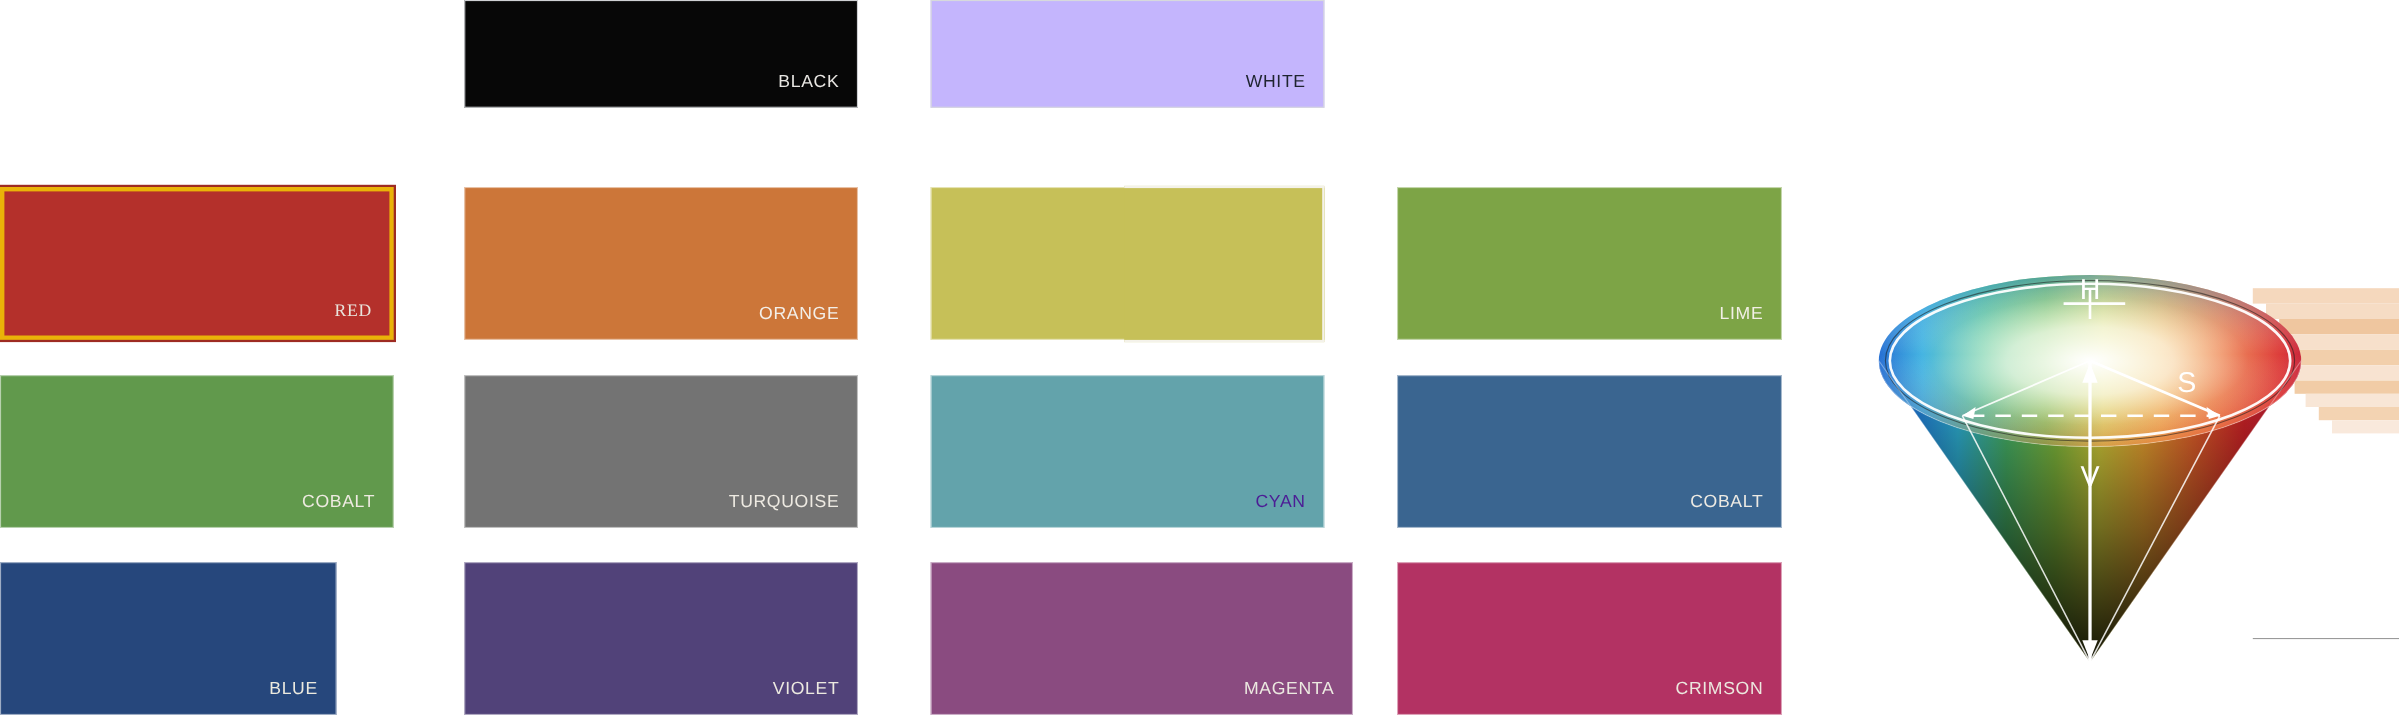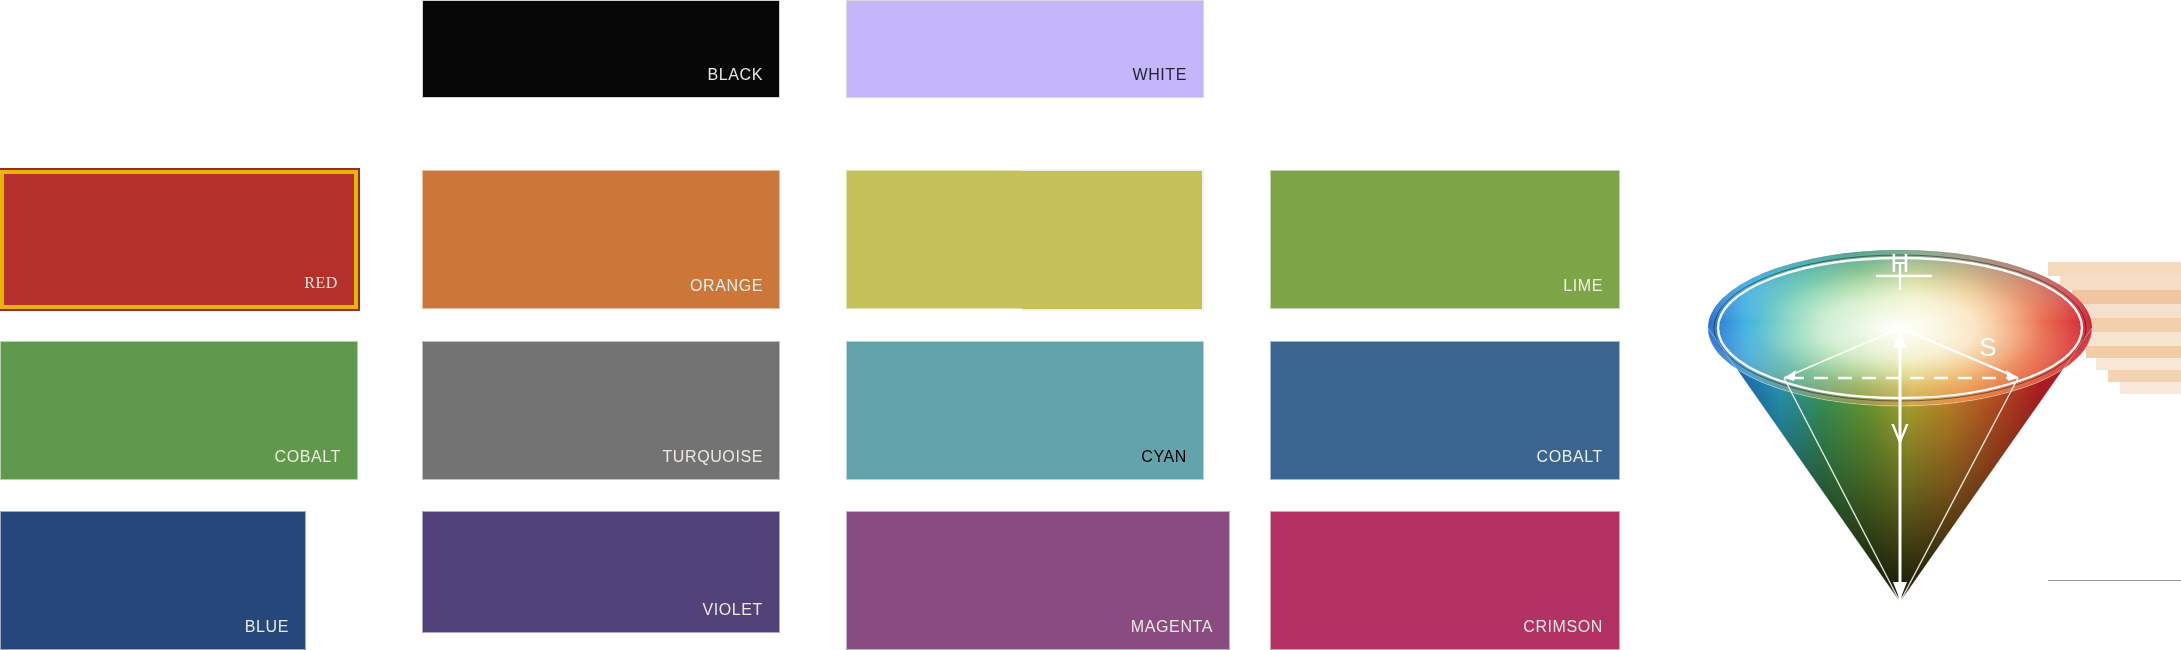--- a/index.html
+++ b/index.html
@@ -232,29 +232,29 @@
       <div class="swatch bordered" style="left: 1270px; top: 170px; width: 350px; height: 139px; background: rgb(125, 164, 70);">
         <span class="swatch-label" style="color: rgb(242, 239, 230);">LIME</span>
       </div>
       <div class="swatch bordered" style="left: 0px; top: 341px; width: 358px; height: 139px; background: rgb(97, 153, 76);">
         <span class="swatch-label" style="color: rgb(238, 234, 225);">COBALT</span>
       </div>
       <div class="swatch bordered" style="left: 422px; top: 341px; width: 358px; height: 139px; background: #737373; text-align: center;">
         <span class="swatch-label" style="color: rgb(238, 234, 226);">TURQUOISE</span>
       </div>
       <div class="swatch bordered" style="left: 846px; top: 341px; width: 358px; height: 139px; background: rgb(99, 163, 171);">
-        <span class="swatch-label" style="color: #000000;">CYAN</span>
+        <span class="swatch-label" style="color: #4c1d95;">CYAN</span>
       </div>
       <div class="swatch bordered" style="left: 1270px; top: 341px; width: 350px; height: 139px; background: rgb(58, 101, 144);">
         <span class="swatch-label" style="color: rgb(237, 234, 227);">COBALT</span>
       </div>
       <div class="swatch bordered" style="left: 0px; top: 511px; width: 306px; height: 139px; background: rgb(38, 71, 124);">
         <span class="swatch-label" style="color: rgb(236, 234, 223);">BLUE</span>
       </div>
-      <div class="swatch bordered" style="left: 422px; top: 511px; width: 358px; height: 122px; background: rgb(81, 66, 121);">
+      <div class="swatch bordered" style="left: 422px; top: 511px; width: 358px; height: 139px; background: rgb(81, 66, 121);">
         <span class="swatch-label" style="color: rgb(236, 233, 224);">VIOLET</span>
       </div>
       <div class="swatch bordered" style="left: 846px; top: 511px; width: 384px; height: 139px; background: rgb(138, 75, 128);">
         <span class="swatch-label" style="color: rgb(236, 233, 224);">MAGENTA</span>
       </div>
       <div class="swatch bordered" style="left: 1270px; top: 511px; width: 350px; height: 139px; background: rgb(179, 50, 99); padding-left: 44px;">
         <span class="swatch-label" style="color: rgb(236, 232, 223);">CRIMSON</span>
       </div>
     </div>
 

